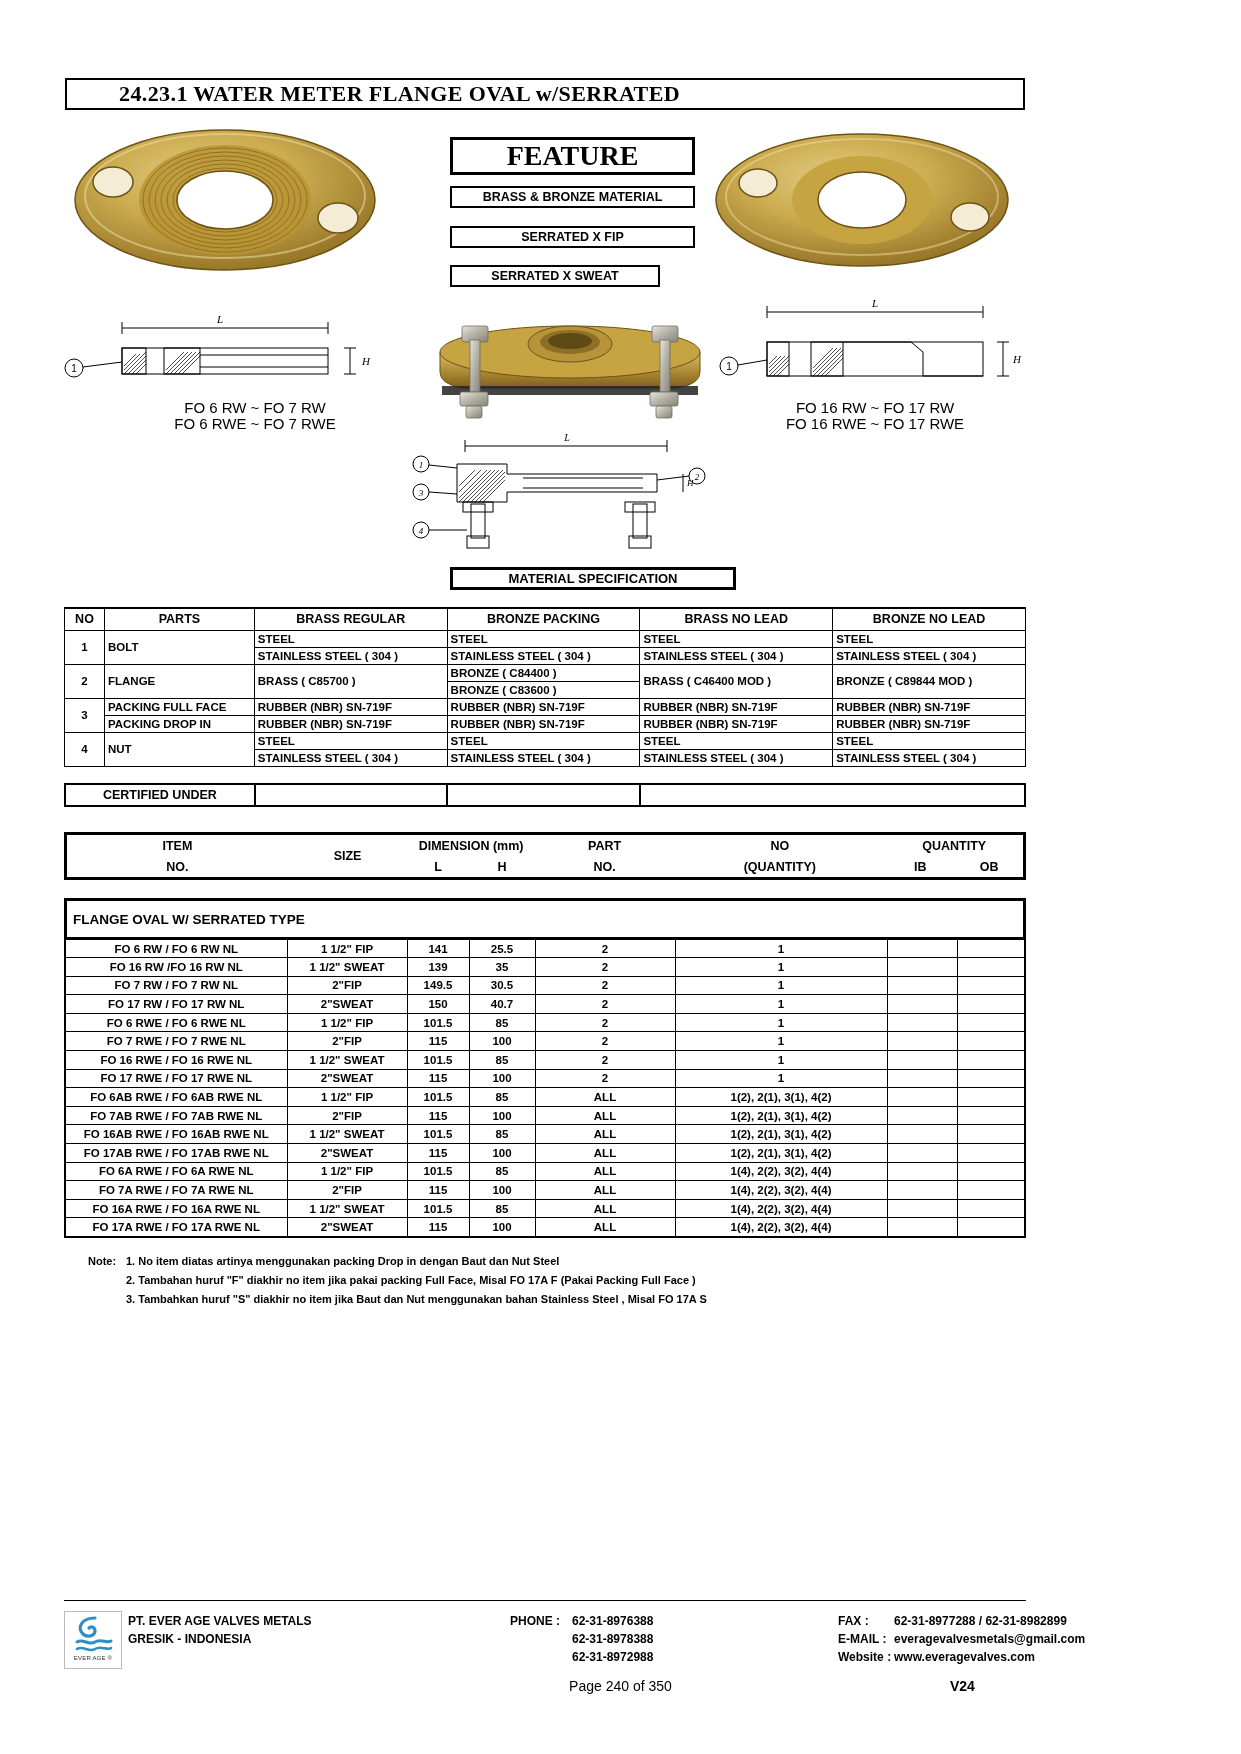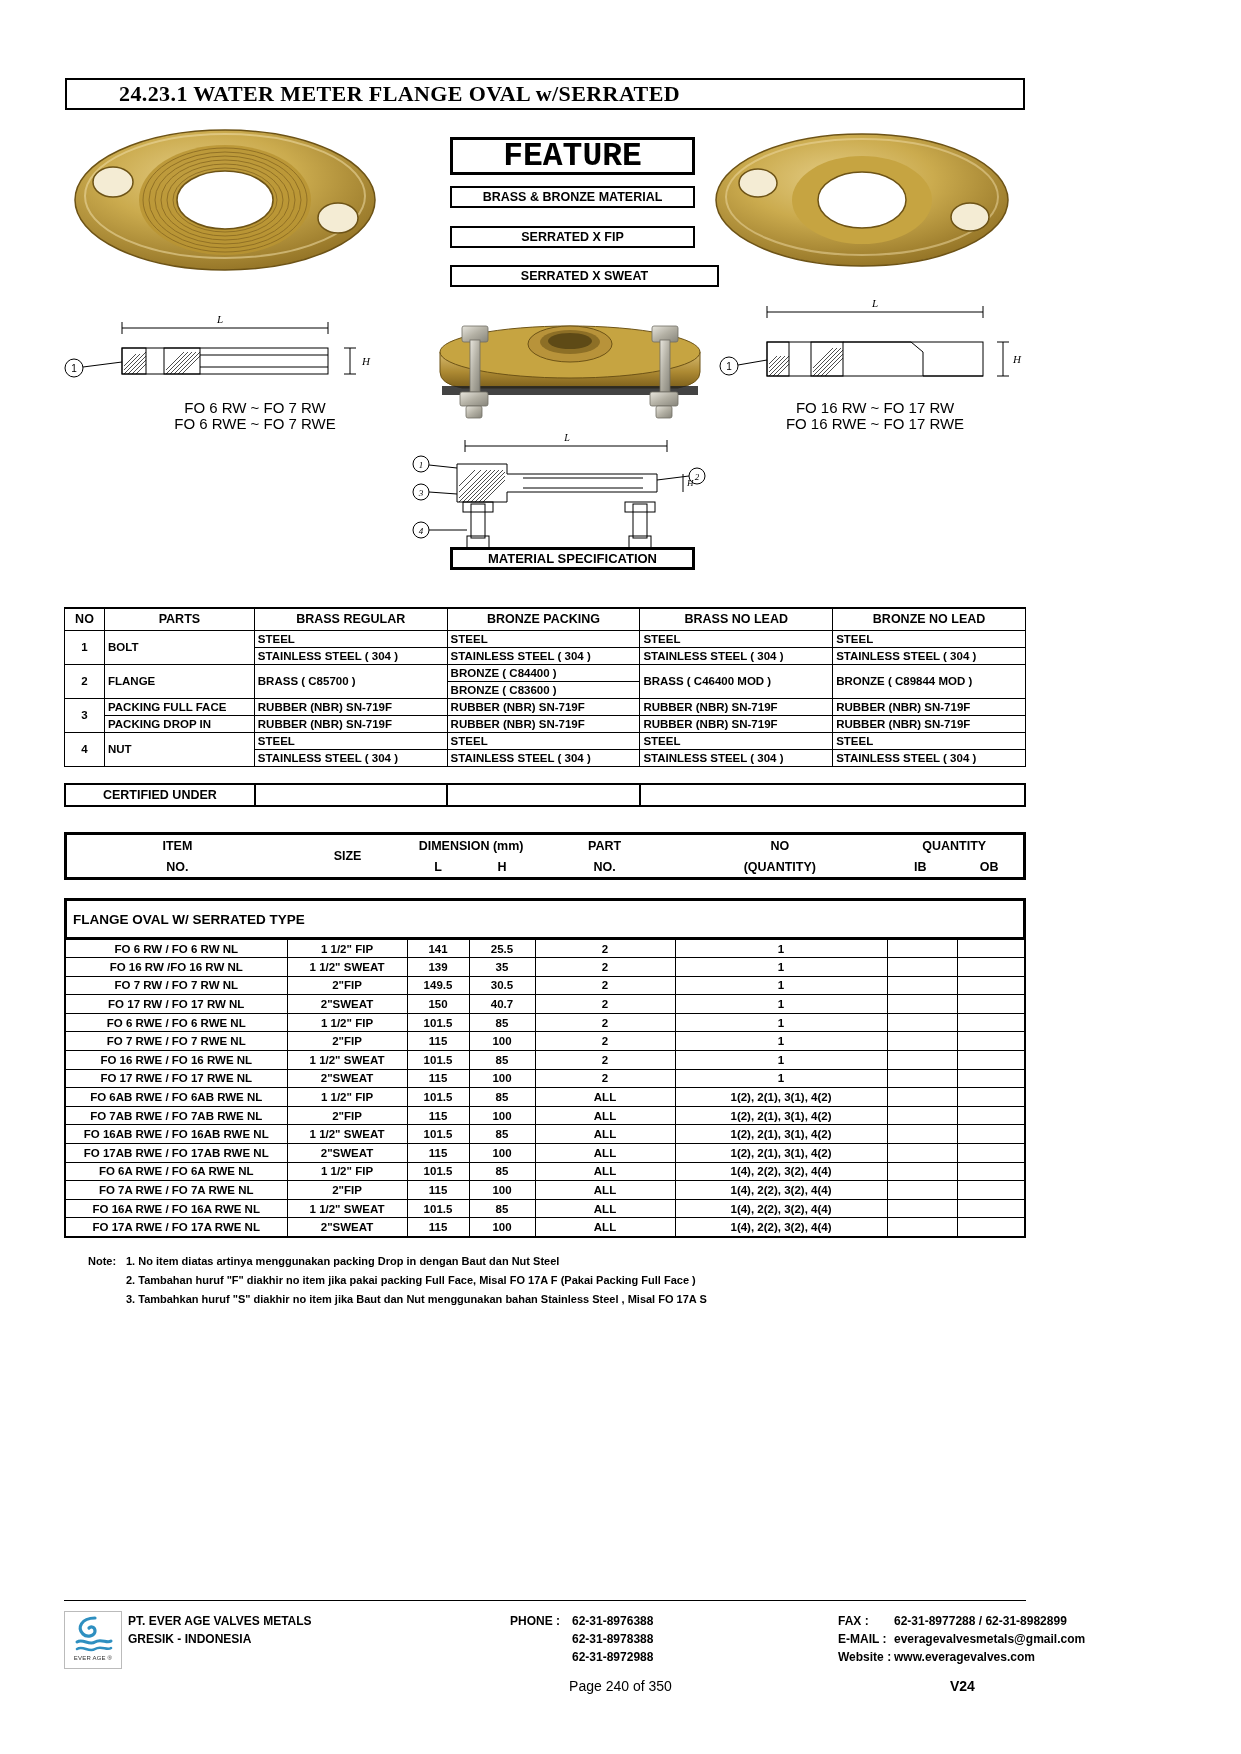--- a/index.html
+++ b/index.html
@@ -20,28 +20,28 @@
     font-family:"Liberation Serif",serif;font-weight:bold;font-size:22px;
     letter-spacing:.4px;padding-left:8px;white-space:nowrap;
   }
 
   
   .feature-box{
     position:absolute;border:3px solid #000;box-sizing:border-box;
     display:flex;align-items:center;justify-content:center;background:#fff;
   }
   .feature-main{left:450px;top:137px;width:245px;height:38px;}
-  .feature-main span{font-family:Liberation Mono, monospace;font-weight:bold;font-size:33px;}
+  .feature-main span{font-family:Liberation Serif, serif;font-weight:bold;font-size:28px;}
   .feature-sub{left:450px;top:186px;width:245px;height:22px;border-width:2px;}
   .feature-sub2{left:450px;top:226px;width:245px;height:22px;border-width:2px;}
-  .feature-sub3{left:450px;top:265px;width:269px;height:22px;border-width:2px;}
+  .feature-sub3{left:450px;top:265px;width:210px;height:22px;border-width:2px;}
   .feature-sub span,.feature-sub2 span,.feature-sub3 span{font-size:12.5px;font-weight:bold;}
 
   .matspec-box{
-    position:absolute;left:450px;top:547px;width:245px;height:23px;
+    position:absolute;left:450px;top:567px;width:286px;height:23px;
     border:3px solid #000;box-sizing:border-box;
     display:flex;align-items:center;justify-content:center;
   }
   .matspec-box span{font-size:13px;font-weight:bold;}
 
   
   .photo{position:absolute;}
   .cap{position:absolute;text-align:center;font-size:15px;line-height:16px;}
 
   

